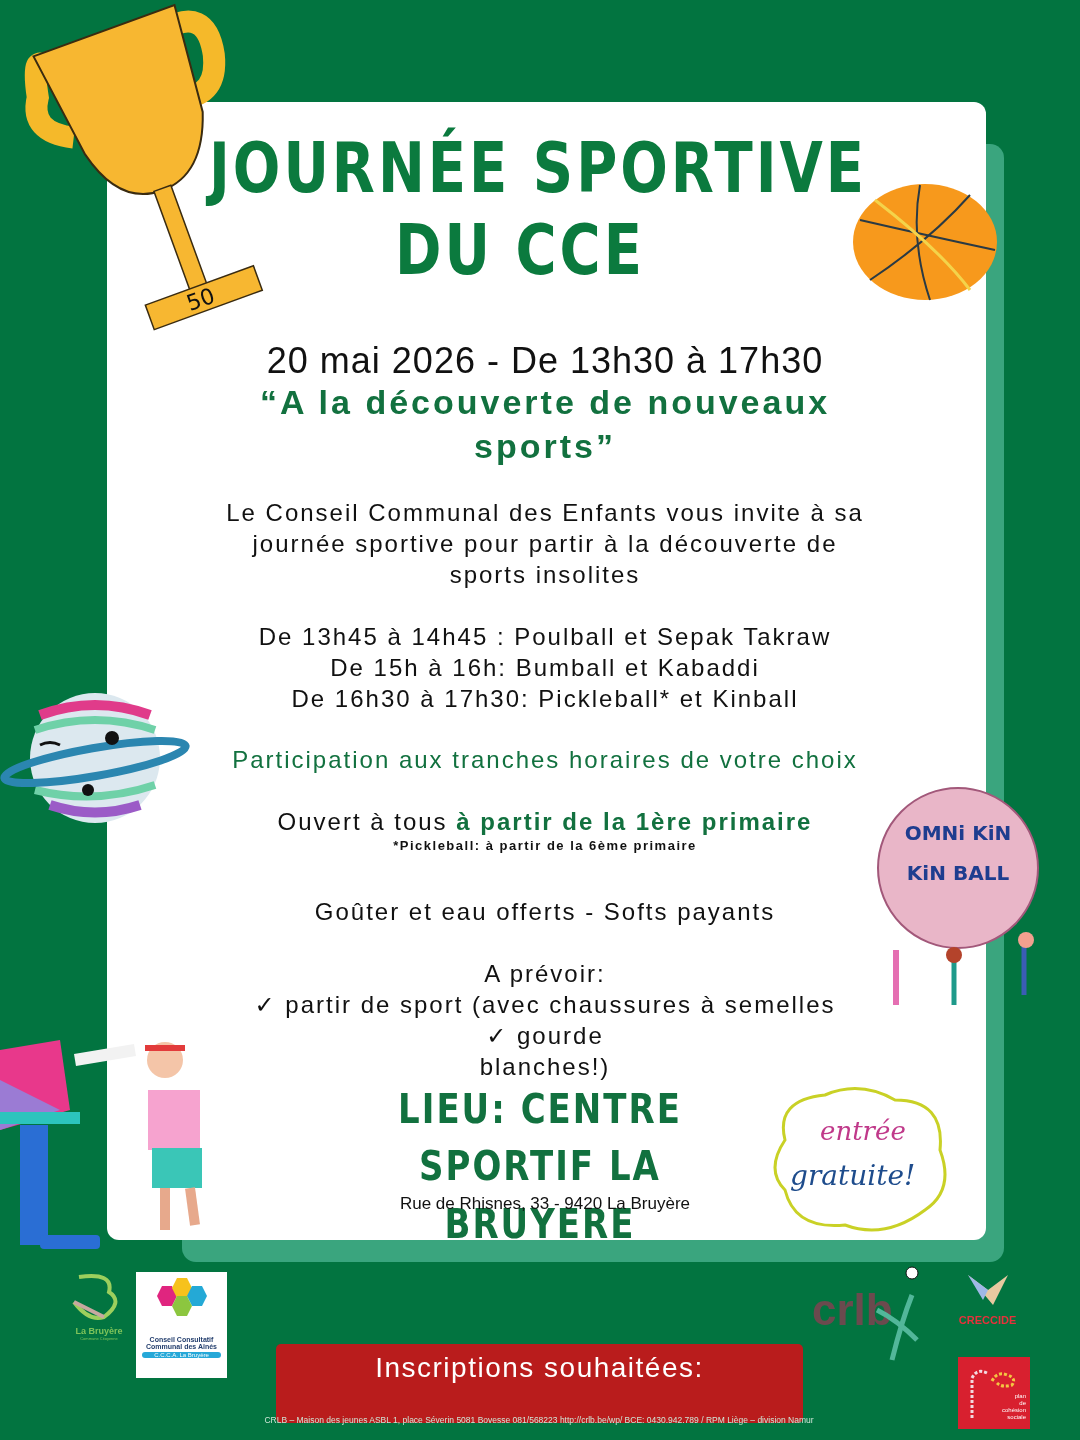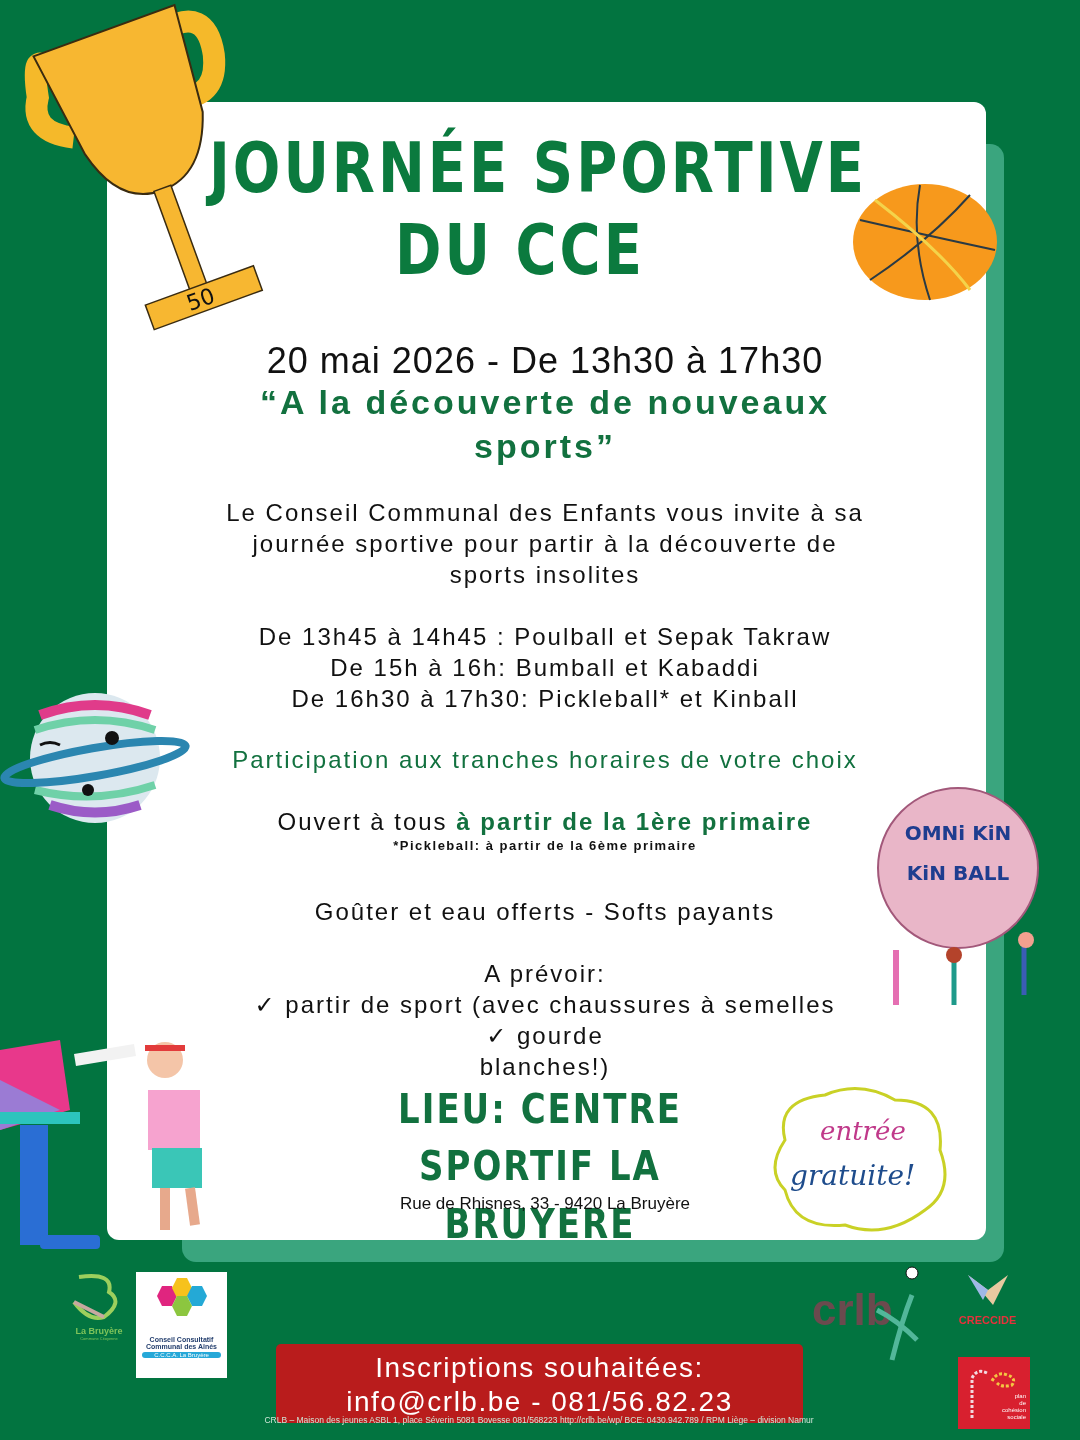--- a/index.html
+++ b/index.html
@@ -187,21 +187,20 @@
     <polygon points="45,10 55,10 60,20 55,30 45,30 40,20" fill="#24a9d6"></polygon>
     <polygon points="30,20 40,20 45,30 40,40 30,40 25,30" fill="#8cc63f"></polygon>
   </svg>
   <div style="font-size:7px;color:#233e6d;font-weight:bold;">Conseil Consultatif</div>
   <div style="font-size:7px;color:#233e6d;font-weight:bold;">Communal des Aînés</div>
   <div style="font-size:6px;color:#fff;background:#26a8d8;border-radius:6px;margin:2px 6px;">C.C.C.A. La Bruyère</div>
 </div>
 
 <div class="inscriptions">
   <div>Inscriptions souhaitées:</div>
-  <div>info@crlb.be - 081/56.82.23</div>
 </div>
 
 <div class="logo-box" style="left:812px;top:1265px;width:110px;height:100px;">
   <div style="position:absolute;left:0;top:20px;font-size:44px;font-weight:bold;color:#6b4a4e;font-family:'Liberation Sans',sans-serif;">crlb</div>
   <svg style="position:absolute;left:60px;top:0;" width="50" height="100" viewBox="0 0 50 100">
     <circle cx="40" cy="8" r="6" fill="#fff" stroke="#111" stroke-width="1"></circle>
     <path d="M40 30 Q30 55 20 95" stroke="#52b79a" stroke-width="5" fill="none"></path>
     <path d="M5 45 Q25 55 45 75" stroke="#52b79a" stroke-width="5" fill="none"></path>
   </svg>
 </div>

